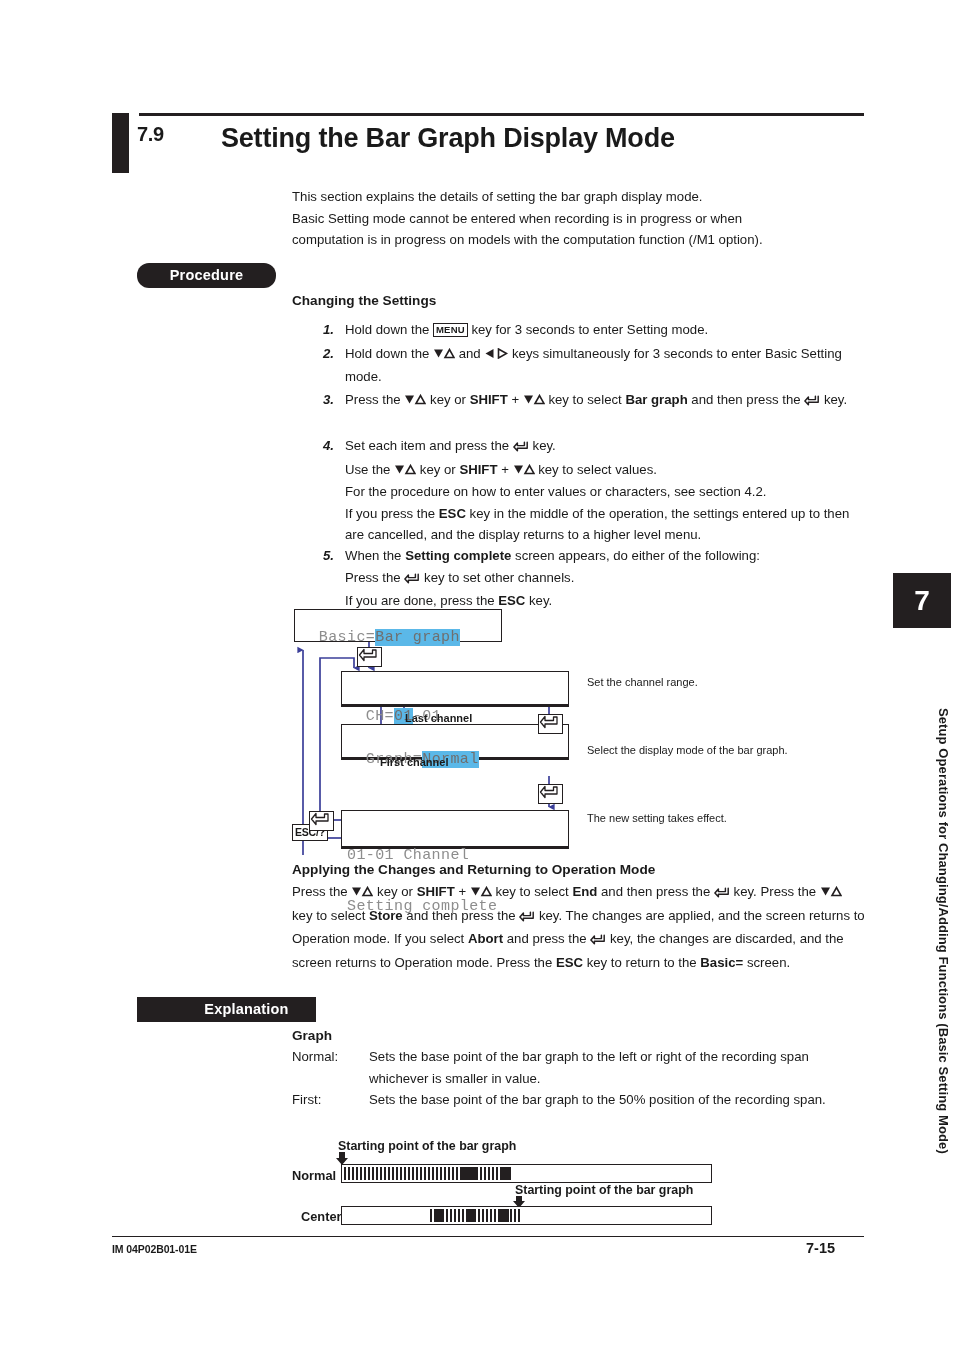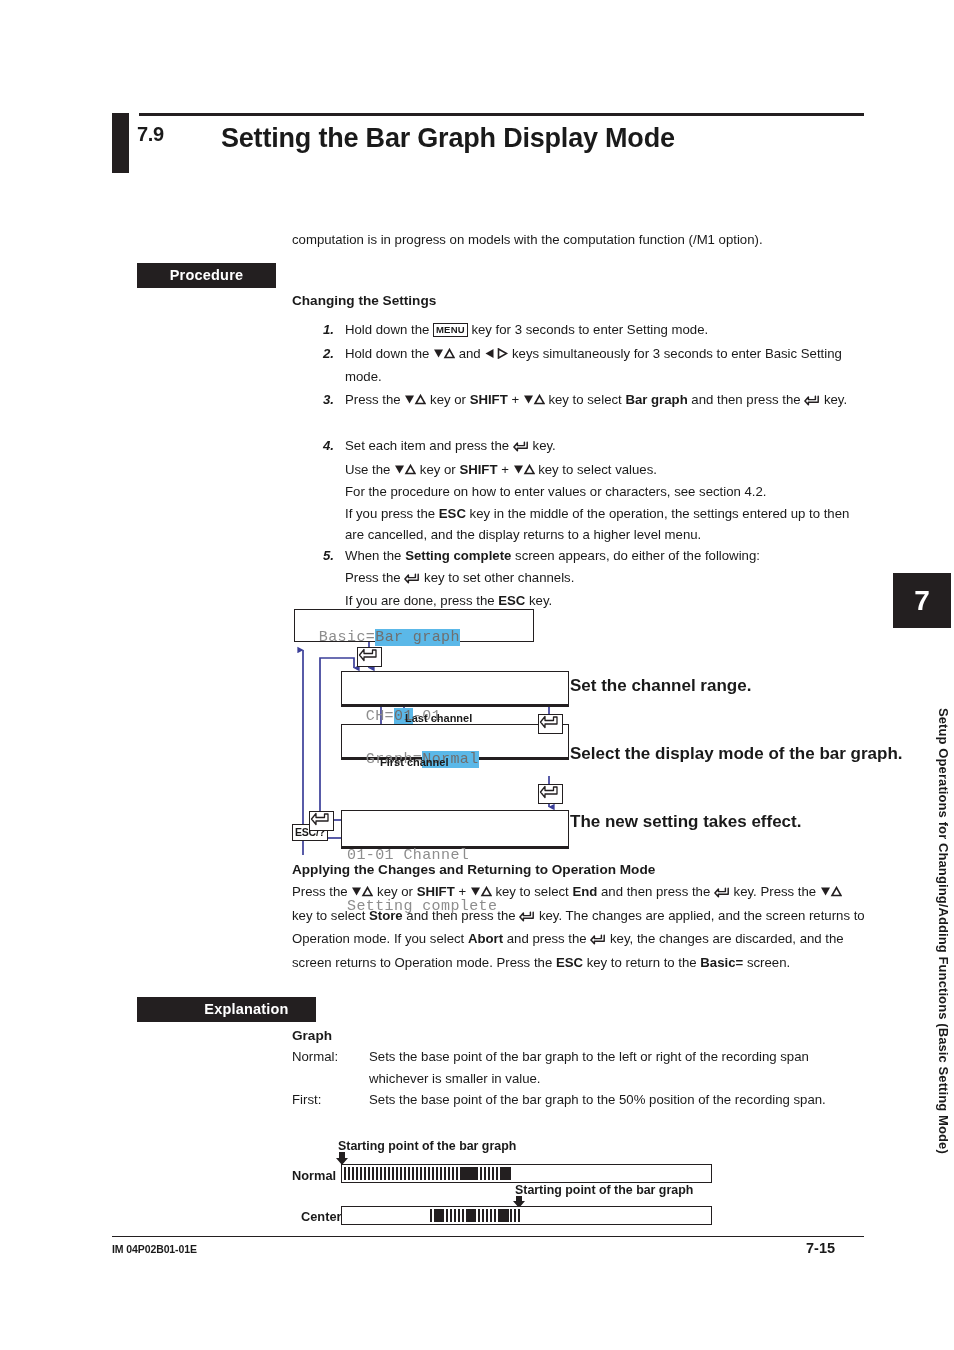--- a/index.html
+++ b/index.html
@@ -41,21 +41,21 @@
 
   
   .section-tag {
     position: absolute;
     background: #231f20; color: #ffffff;
     font-size: 14.5px; font-weight: bold;
     padding: 4px 0 5px 0;
     width: 139px; text-align: center;
     letter-spacing: 0.2px;
   }
-  #tag-procedure { left: 137px; top: 263px; }
+  #tag-procedure { left: 137px; top: 263px; border-radius: 12px; }
   #tag-explanation { left: 137px; top: 997px; padding-left: 40px; }
 
   
   .subhead {
     position: absolute;
     font-size: 13.6px; font-weight: bold;
   }
   #sub-changing { left: 292px; top: 293px; }
   #sub-applying { left: 292px; top: 862px; }
   #sub-graph    { left: 292px; top: 1028px; }
@@ -101,21 +101,21 @@
     font-family: "Liberation Mono", monospace;
     font-size: 15px;
     color: #8d8d8d;
     letter-spacing: 0.4px;
     white-space: pre;
     box-sizing: border-box;
   }
   .lcd .hl { background: #5bb8e8; color: #6f6f6f; }
   .lcd .line { padding-left: 5px; }
 
-  #lcd-basic  { left: 294px; top: 609px; width: 240px; height: 33px; padding-top: 2px; }
+  #lcd-basic  { left: 294px; top: 609px; width: 208px; height: 33px; padding-top: 2px; }
   #lcd-ch     { left: 341px; top: 671px; width: 228px; height: 36px; padding-top: 19px;
                 border-width: 1.6px; border-bottom-width: 3px; }
   #lcd-graph  { left: 341px; top: 724px; width: 228px; height: 36px; padding-top: 9px;
                 border-bottom-width: 3px; }
   #lcd-done   { left: 341px; top: 810px; width: 228px; height: 39px; padding-top: 2px;
                 border-bottom-width: 3px; }
   #lcd-done .line { line-height: 17px; }
 
   
   #esc-box {
@@ -141,21 +141,21 @@
   #ent4 { left: 309px; top: 811px; }
 
   
   .chan-label {
     position: absolute; font-size: 11px; font-weight: bold;
   }
   #lbl-last  { left: 405px; top: 712px; }
   #lbl-first { left: 380px; top: 728px; margin-top: 28px; }
 
   
-  .annot { position: absolute; font-size: 17px; font-weight: bold; }
+  .annot { position: absolute; font-size: 11px; font-weight: normal; margin-left: 17px; }
   #an-1 { left: 570px; top: 676px; }
   #an-2 { left: 570px; top: 744px; }
   #an-3 { left: 570px; top: 812px; }
 
   
   #applying-body {
     position: absolute; left: 292px; top: 881px;
     width: 573px; font-size: 13.2px; line-height: 21.5px;
   }
 
@@ -220,22 +220,22 @@
 </style>
 </head>
 <body>
 
 <div id="title-rule"></div>
 <div id="title-accent"></div>
 <div id="section-number">7.9</div>
 <div id="section-title">Setting the Bar Graph Display Mode</div>
 
 <div id="intro">
-  <br>
-  <br>
+  <span>This section explains the details of setting the bar graph display mode.</span><br>
+  <span>Basic Setting mode cannot be entered when recording is in progress or when</span><br>
   <span>computation is in progress on models with the computation function (/M1 option).</span>
 </div>
 
 <div class="section-tag" id="tag-procedure">Procedure</div>
 <div class="subhead" id="sub-changing">Changing the Settings</div>
 
 <div class="step" id="step1">
   <span class="num">1.</span>
   <span class="body">Hold down the <span class="keycap">MENU</span> key for 3 seconds to enter Setting mode.</span>
 </div>

